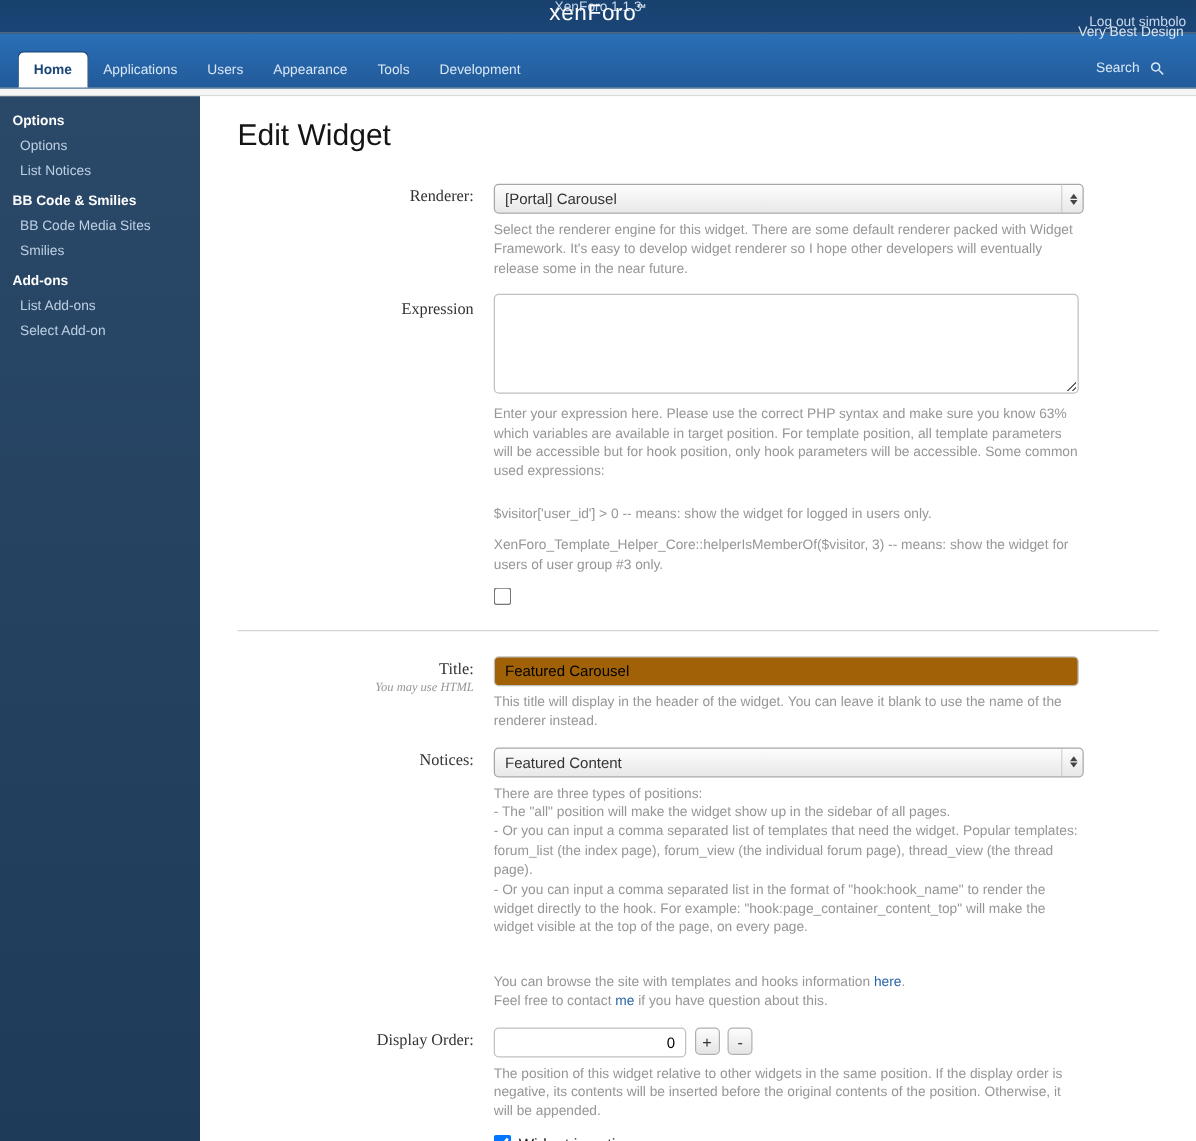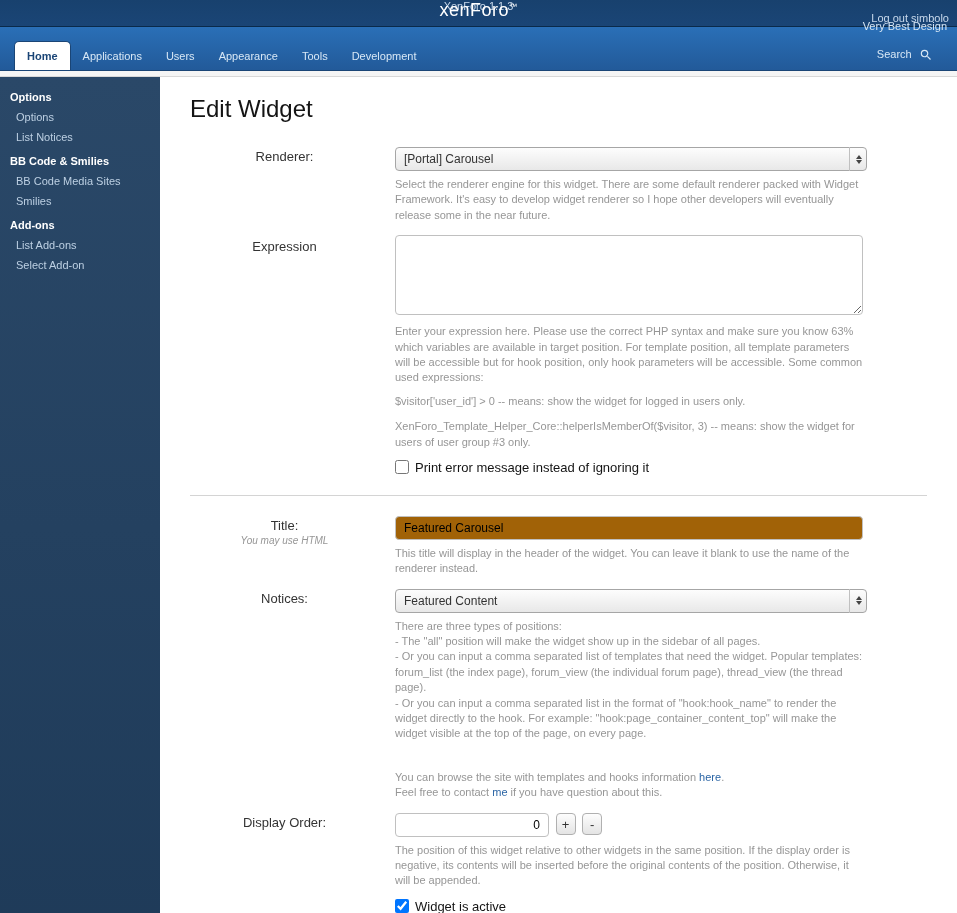--- a/index.html
+++ b/index.html
@@ -23,21 +23,21 @@
 .main-wrap { display: flex; }
 
 .sidebar { width: 160px; background: linear-gradient(to bottom, #2a4868, #1e3a58); padding: 6px 0 20px; }
 .side-group-title { color: #fff; font-weight: bold; font-size: 11px; padding: 8px 10px 4px; }
 .side-item { display: block; color: #bdd0e3; font-size: 11px; padding: 4px 10px 4px 16px; cursor: pointer; }
 
 .content { flex: 1; padding: 18px 30px 30px 30px; background: #fff; }
 .page-title { font-size: 24px; font-weight: normal; color: #141414; margin-bottom: 18px; }
 
 .form-row { display: flex; padding: 6px 0; }
-.form-label { width: 205px; text-align: center; padding-right: 16px; font-size: 13px; color: #333; padding-top: 2px; }
+.form-label { width: 205px; text-align: right; padding-right: 16px; font-size: 13px; color: #333; padding-top: 2px; font-family: Liberation Serif, serif; }
 .form-label.top-align { padding-top: 4px; }
 .form-label .hint-under { display: block; font-size: 10px; color: #969696; font-style: italic; margin-top: 2px; }
 .form-ctrl { flex: 1; max-width: 470px; }
 
 .select-wrap { position: relative; width: 472px; }
 .select-box { width: 100%; height: 24px; border: 1px solid #a6a6a6; border-radius: 4px; background: linear-gradient(to bottom, #fdfdfd, #e8e8e8); padding: 3px 22px 3px 8px; font-size: 12px; color: #333; cursor: pointer; display: flex; align-items: center; }
 .select-handle { position: absolute; right: 0; top: 0; width: 18px; height: 24px; border-left: 1px solid #c0c0c0; display: flex; flex-direction: column; justify-content: center; align-items: center; gap: 1px; border-radius: 0 4px 4px 0; }
 .select-handle::before { content: ""; border-left: 3px solid transparent; border-right: 3px solid transparent; border-bottom: 4px solid #444; }
 .select-handle::after { content: ""; border-left: 3px solid transparent; border-right: 3px solid transparent; border-top: 4px solid #444; }
 
@@ -109,25 +109,24 @@
         </div>
         <div class="desc">Select the renderer engine for this widget. There are some default renderer packed with Widget Framework. It's easy to develop widget renderer so I hope other developers will eventually release some in the near future.</div>
       </div>
     </div>
 
     <div class="form-row">
       <div class="form-label top-align">Expression</div>
       <div class="form-ctrl">
         <textarea class="expr" style=""></textarea>
         <div class="desc">Enter your expression here. Please use the correct PHP syntax and make sure you know 63% which variables are available in target position. For template position, all template parameters will be accessible but for hook position, only hook parameters will be accessible. Some common used expressions:</div>
-        <div class="desc" style="margin-top:8px">$visitor['user_id'] &gt; 0 -- means: show the widget for logged in users only.</div>
+        <div class="desc" style="margin-top:18px">$visitor['user_id'] &gt; 0 -- means: show the widget for logged in users only.</div>
         <div class="desc" style="margin-top:10px">XenForo_Template_Helper_Core::helperIsMemberOf($visitor, 3) -- means: show the widget for users of user group #3 only.</div>
         <div class="checkbox-row">
           <input type="checkbox" style="">
-          <span>Print error message instead of ignoring it</span>
         </div>
       </div>
     </div>
 
     <hr class="divider">
 
     <div class="form-row">
       <div class="form-label">
         <span>Title:</span>
         <span class="hint-under">You may use HTML</span>

